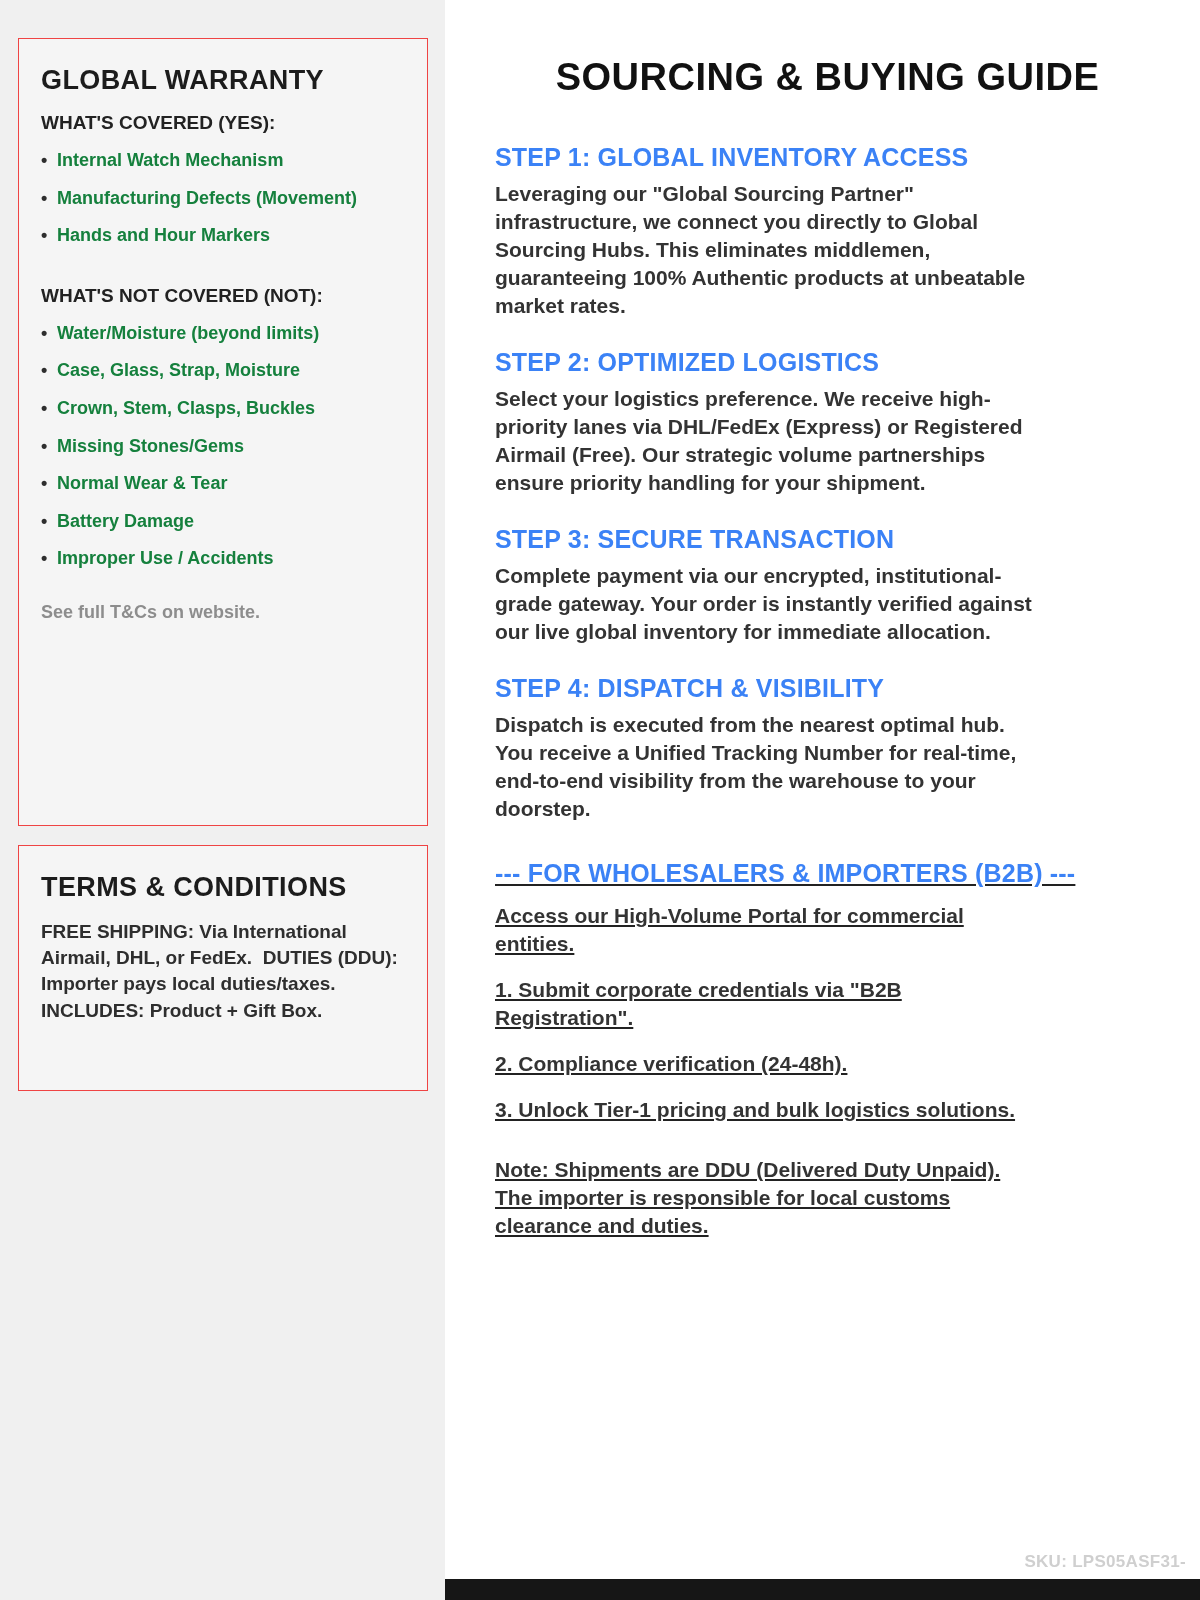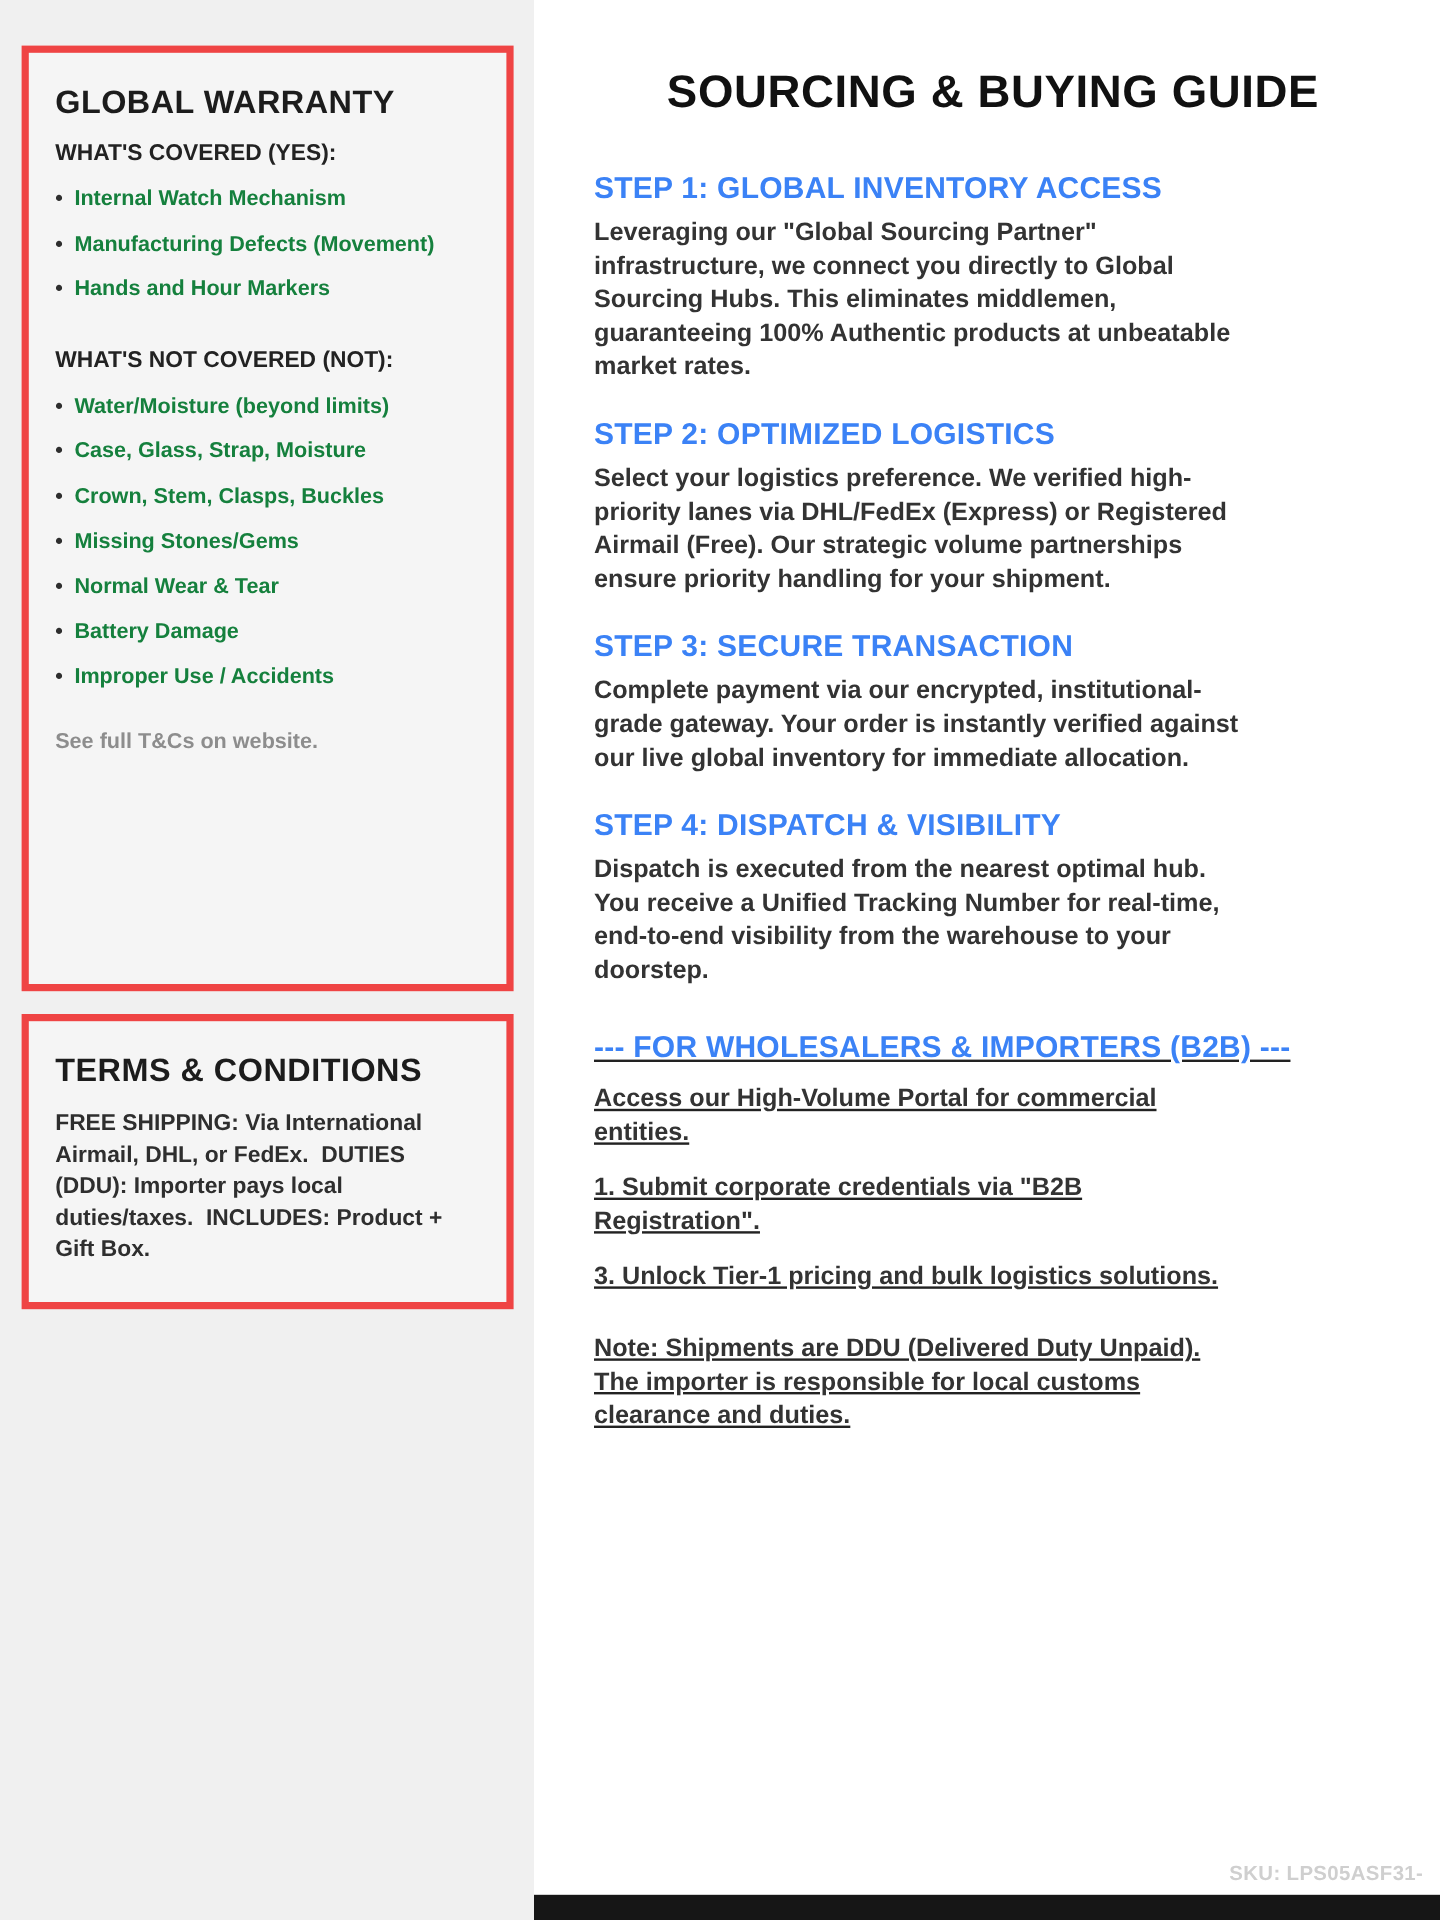--- a/index.html
+++ b/index.html
@@ -21,21 +21,21 @@
   
   .sidebar {
     width: 445px;
     min-width: 445px;
     height: 1600px;
     background: #f0f0f0;
     padding-top: 38px;
   }
   .box {
     background: #f5f5f5;
-    border: 6px solid #ef4444;
+    border: 1px solid #ef4444;
     margin: 0 17px 0 18px;
     padding: 26px 24px 24px 22px;
   }
   .box.warranty { height: 788px; }
   .box.terms    { height: 246px; margin-top: 19px; }
   .box.contact  { height: 248px; margin-top: 15px; }
 
   .box h2 {
     font-size: 27px;
     font-weight: 700;
@@ -182,37 +182,38 @@
   <main class="main">
     <h1>SOURCING &amp; BUYING GUIDE</h1>
 
     <section class="step">
       <h3>STEP 1: GLOBAL INVENTORY ACCESS</h3>
       <p>Leveraging our "Global Sourcing Partner" infrastructure, we connect you directly to Global Sourcing Hubs. This eliminates middlemen, guaranteeing 100% Authentic products at unbeatable market rates.</p>
     </section>
 
     <section class="step">
       <h3>STEP 2: OPTIMIZED LOGISTICS</h3>
-      <p>Select your logistics preference. We verified high-priority lanes via DHL/FedEx (Express) or Registered Airmail (Free). Our strategic volume partnerships ensure priority handling for your shipment.</p>
+      <p>Select your logistics preference. We receive high-priority lanes via DHL/FedEx (Express) or Registered Airmail (Free). Our strategic volume partnerships ensure priority handling for your shipment.</p>
     </section>
 
     <section class="step">
       <h3>STEP 3: SECURE TRANSACTION</h3>
       <p>Complete payment via our encrypted, institutional-grade gateway. Your order is instantly verified against our live global inventory for immediate allocation.</p>
     </section>
 
     <section class="step">
       <h3>STEP 4: DISPATCH &amp; VISIBILITY</h3>
       <p>Dispatch is executed from the nearest optimal hub. You receive a Unified Tracking Number for real-time, end-to-end visibility from the warehouse to your doorstep.</p>
     </section>
 
     <section class="b2b">
       <h3>--- FOR WHOLESALERS &amp; IMPORTERS (B2B) ---</h3>
       <p class="intro">Access our High-Volume Portal for commercial entities.</p>
       <p class="b2b-item">1. Submit corporate credentials via "B2B Registration".</p>
+      <p class="b2b-item">2. Compliance verification (24-48h).</p>
       <p class="b2b-item">3. Unlock Tier-1 pricing and bulk logistics solutions.</p>
       <p class="note">Note: Shipments are DDU (Delivered Duty Unpaid). The importer is responsible for local customs clearance and duties.</p>
     </section>
 
     <div class="sku">SKU: LPS05ASF31-</div>
     <div class="bottom-bar"></div>
   </main>
 
 </div>
 

